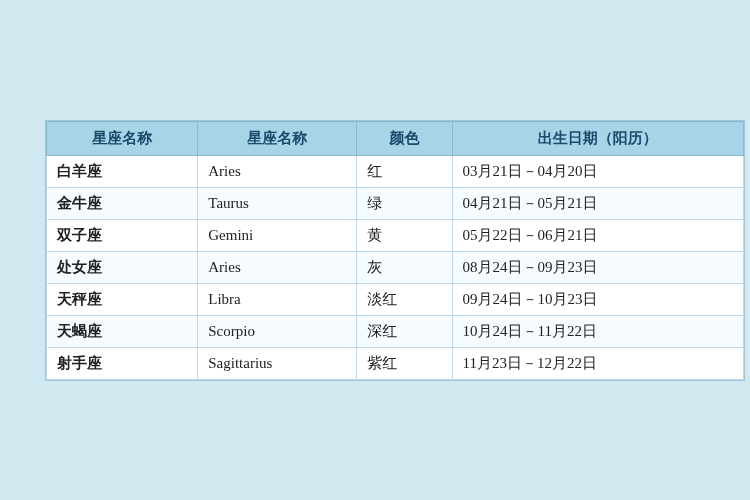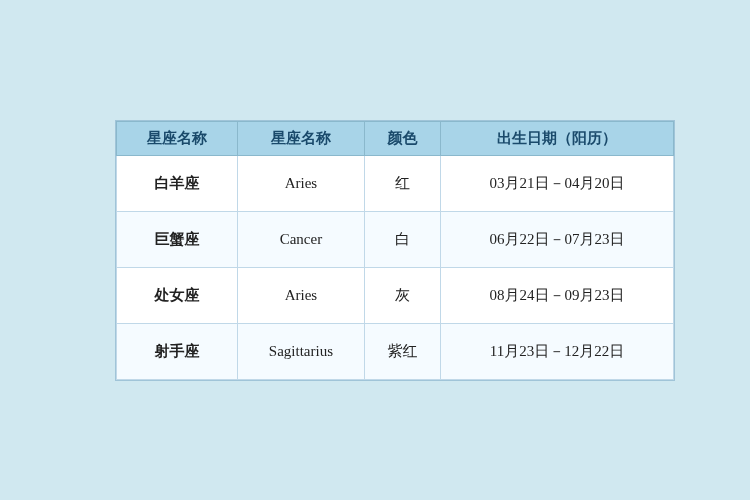--- a/index.html
+++ b/index.html
@@ -9,21 +9,21 @@
       background-color: #d0e8f0;
       display: flex;
       align-items: center;
       justify-content: center;
       font-family: "SimSun", "宋体", serif;
       font-size: 15px;
     }
     .table-wrapper {
       background-color: #7dd3fc;
       border: 1px solid #a0c4d8;
-      width: 560px;
+      width: 700px;
       margin-left: 40px;
     }
     table {
       width: 100%;
       border-collapse: collapse;
     }
     thead tr {
       background-color: #a8d4e8;
     }
     thead th {
@@ -35,22 +35,21 @@
       font-size: 15px;
     }
     tbody tr {
       background-color: #ffffff;
     }
     tbody tr:nth-child(even) {
       background-color: #f5fbff;
     }
     tbody td {
       border: 1px solid #c0d8e8;
-      padding: 18px 10px;
-      text-align: center;
+      padding: 6px 10px;
       color: #222;
       font-size: 15px;
     }
     tbody td:first-child {
       font-weight: bold;
     }
   </style>
 </head>
 <body>
 
@@ -67,30 +66,48 @@
     </thead>
     <tbody id="table-body">
 
     <tr>
           <td>白羊座</td>
           <td>Aries</td>
           <td>红</td>
           <td>03月21日－04月20日</td>
         </tr>
         <tr>
-          <td>巨蟹座</td>
-          <td>Cancer</td>
-          <td>白</td>
-          <td>06月22日－07月23日</td>
+          <td>金牛座</td>
+          <td>Taurus</td>
+          <td>绿</td>
+          <td>04月21日－05月21日</td>
+        </tr>
+        <tr>
+          <td>双子座</td>
+          <td>Gemini</td>
+          <td>黄</td>
+          <td>05月22日－06月21日</td>
         </tr>
         <tr>
           <td>处女座</td>
           <td>Aries</td>
           <td>灰</td>
           <td>08月24日－09月23日</td>
+        </tr>
+        <tr>
+          <td>天秤座</td>
+          <td>Libra</td>
+          <td>淡红</td>
+          <td>09月24日－10月23日</td>
+        </tr>
+        <tr>
+          <td>天蝎座</td>
+          <td>Scorpio</td>
+          <td>深红</td>
+          <td>10月24日－11月22日</td>
         </tr>
         <tr>
           <td>射手座</td>
           <td>Sagittarius</td>
           <td>紫红</td>
           <td>11月23日－12月22日</td>
         </tr>
       </tbody>
   </table>
 </div>

